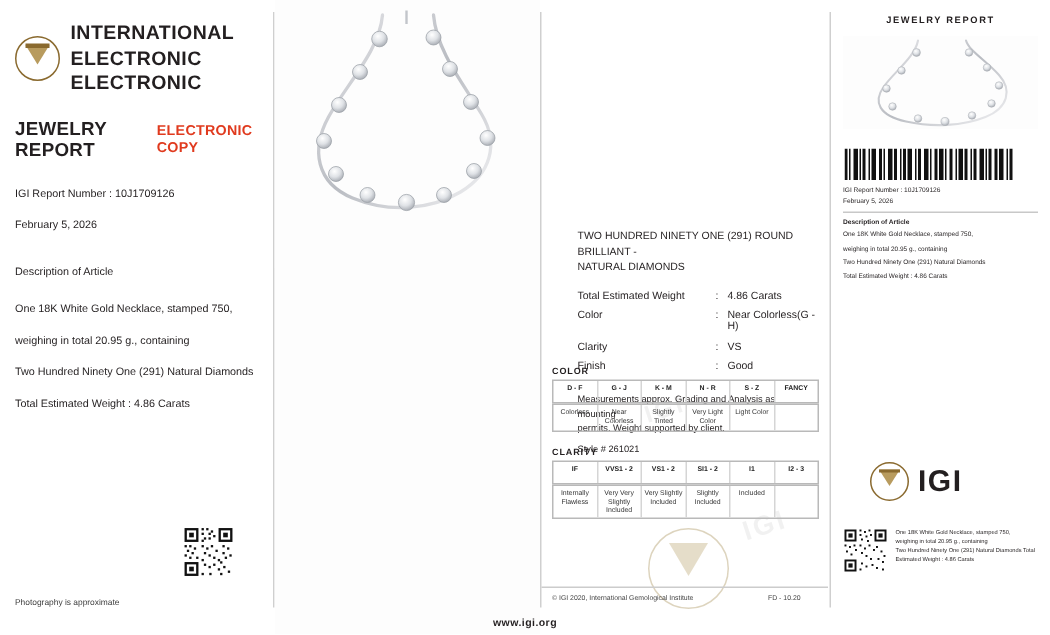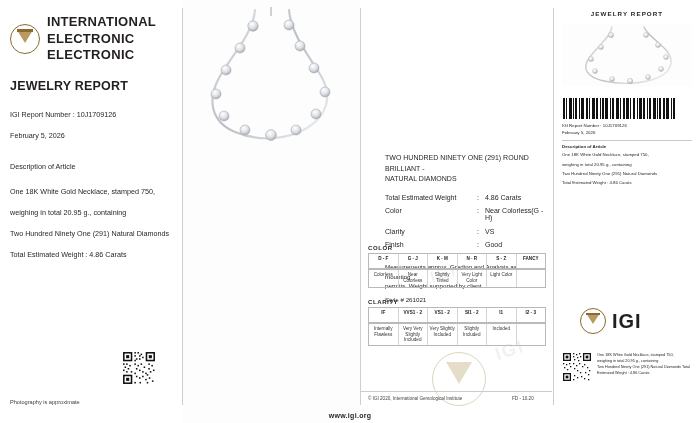--- a/index.html
+++ b/index.html
@@ -402,20 +402,21 @@
       <div class="logo-mark"></div>
       <div class="logo-text">
         <div>INTERNATIONAL</div>
         <div>ELECTRONIC</div>
         <div>ELECTRONIC</div>
       </div>
     </div>
 
     <div class="jr-row">
       <div class="jr-title">JEWELRY REPORT</div>
+      <div class="jr-ec">ELECTRONIC COPY</div>
     </div>
 
     <div class="report-no">IGI Report Number : 10J1709126</div>
     <div class="report-date">February 5, 2026</div>
     <div class="desc-head">Description of Article</div>
 
     <div class="desc-lines">
       <div>One 18K White Gold Necklace, stamped 750,</div>
       <div>weighing in total 20.95 g., containing</div>
       <div>Two Hundred Ninety One (291) Natural Diamonds</div>

